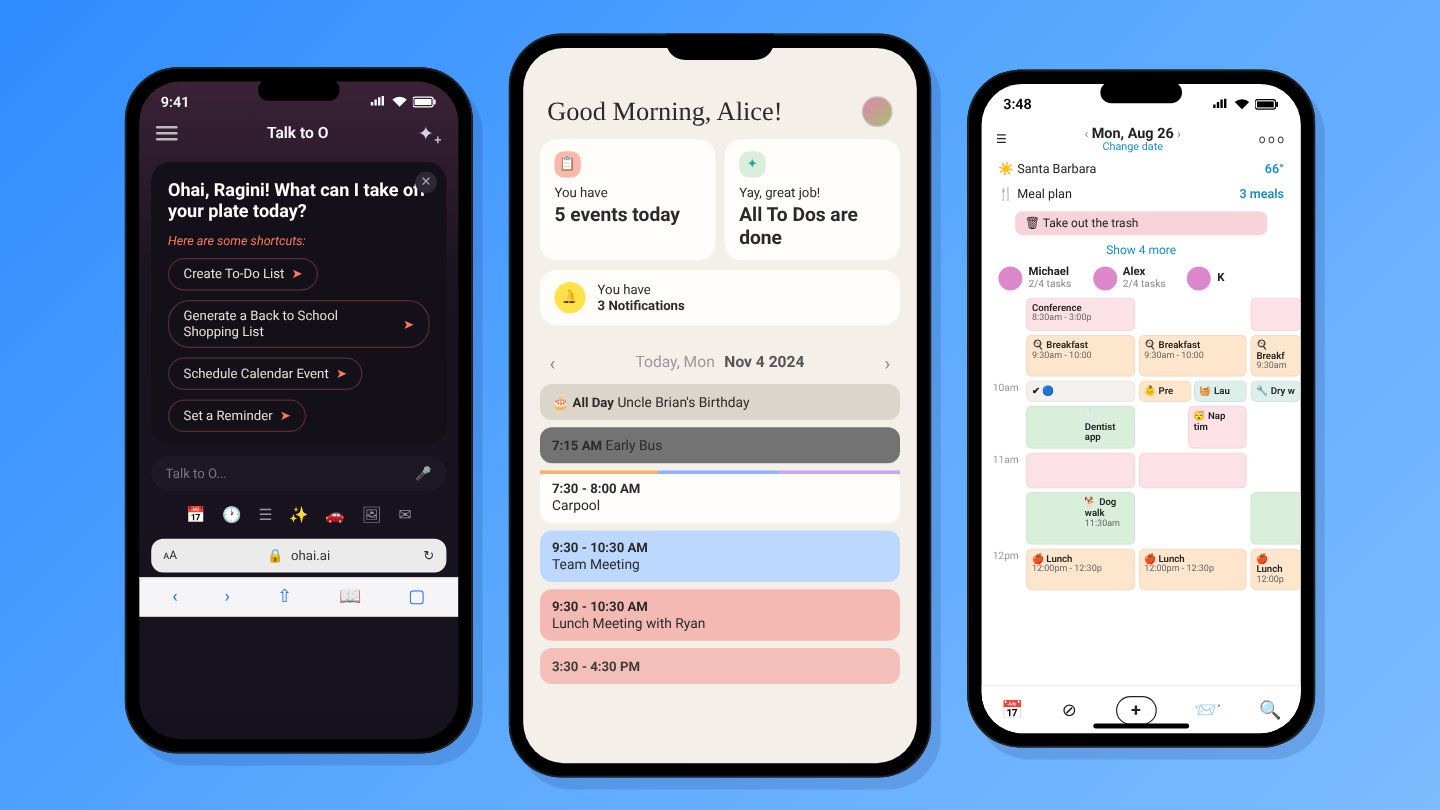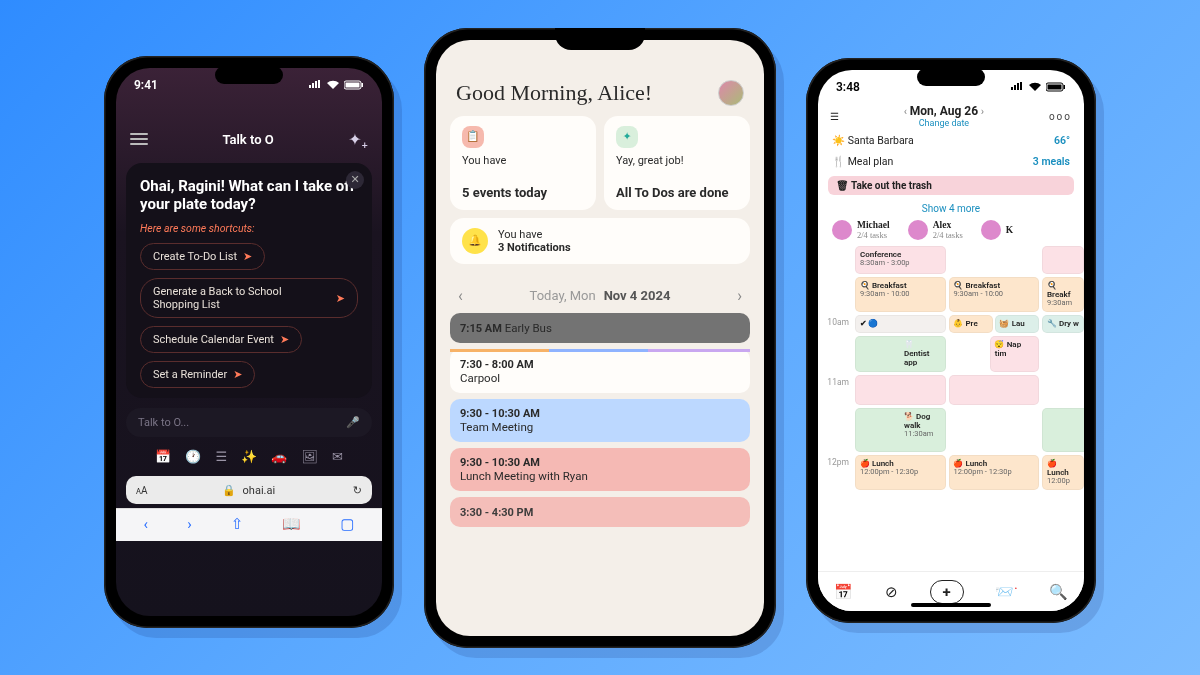--- a/index.html
+++ b/index.html
@@ -15,21 +15,21 @@
 .phone { position: relative; border-radius: 44px; background: #000; box-shadow: 8px 10px 0 rgba(0,0,60,.12), 0 0 0 1.5px #222 inset; overflow: hidden; }
 .phone-inner { position: absolute; inset: 12px; border-radius: 34px; overflow: hidden; }
 .notch { position:absolute; top:0; left:50%; transform:translateX(-50%); width:90px; height:22px; background:#000; border-radius: 0 0 16px 16px; z-index:20; }
 .pill { position:absolute; top:10px; left:50%; transform:translateX(-50%); width:68px; height:18px; background:#000; border-radius: 12px; z-index:20; }
 
 
 .p1 { width: 290px; height: 572px; margin-top: 8px; }
 .p1 .phone-inner { background: linear-gradient(180deg,#3b2237 0%, #1a1320 30%, #15121d 100%); color:#fff; }
 .status-bar { display:flex; justify-content:space-between; align-items:center; padding: 10px 18px 4px; font-size:12px; font-weight:600; }
 .status-icons { display:flex; gap:4px; align-items:center; }
-.p1-head { display:flex; align-items:center; justify-content:space-between; padding: 6px 14px 8px; margin-top: 28px; }
+.p1-head { display:flex; align-items:center; justify-content:space-between; padding: 6px 14px 8px; }
 .burger { width:18px; height:12px; display:flex; flex-direction:column; justify-content:space-between; }
 .burger span{ height:2px; background:#bbb; border-radius:2px; }
 .spark { color:#d8d0e8; font-size:16px; }
 .p1-title { font-size:13px; font-weight:600; }
 .card-dark { margin:6px 10px; background:#141019; border-radius:16px; padding:14px 14px 10px; position:relative; }
 .close-x { position:absolute; top:8px; right:8px; width:18px;height:18px;border-radius:50%;background:#2d2836;color:#aaa;display:flex;align-items:center;justify-content:center;font-size:11px; }
 .p1-greet { font-size:15px; font-weight:700; line-height:1.25; }
 .p1-sub { color:#ff7a59; font-size:10.5px; font-style:italic; margin-top:8px; }
 .pill-btn { display:inline-flex; align-items:center; gap:6px; border:1px solid #5a2d2d; color:#e8e0d8; border-radius:18px; padding:6px 12px; font-size:11px; margin-top:8px; }
 .pill-btn .arrow { color:#ff7a59; font-size:11px; }
@@ -41,21 +41,21 @@
 .safari-bar { display:flex; justify-content:space-around; padding:6px 8px 8px; color:#2a6fff; font-size:15px; background:#f5f5f7; border-top:1px solid #ddd; }
 
 
 .p2 { width: 352px; height: 620px; }
 .p2 .phone-inner { background:#f4efe9; color:#2a2a2a; padding-top: 34px; }
 .p2-greet { font-family: Georgia, serif; font-size:22px; padding: 6px 20px 10px; display:flex; justify-content:space-between; align-items:center; }
 .avatar-sm { width:26px; height:26px; border-radius:50%; background:linear-gradient(135deg,#d8a,#ab7); border:1px solid #ccc; }
 .cards-row{ display:flex; gap:8px; padding:0 14px; }
 .mini-card{ flex:1; background:#fffdfa; border-radius:14px; padding:10px 12px; font-size:11px; }
 .mini-icon{ width:22px;height:22px;border-radius:8px;display:flex;align-items:center;justify-content:center;margin-bottom:6px; }
-.mini-card b{ font-size:13px; display:block; margin-top:18px; }
+.mini-card b{ font-size:16px; display:block; margin-top:2px; }
 .notif-card{ margin:8px 14px; background:#fffdfa; border-radius:14px; padding:10px 12px; display:flex; gap:10px; align-items:center; font-size:11px; }
 .bell-ico{ width:26px;height:26px;border-radius:50%;background:#ffe24a;display:flex;align-items:center;justify-content:center; }
 .date-nav{ display:flex; align-items:center; justify-content:space-between; padding:14px 22px 6px; font-size:13px; color:#555; }
 .date-nav .mid{ display:flex; gap:8px;align-items:center; }
 .date-nav .chv{ color:#888; font-size:16px; }
 .evlist{ padding:2px 14px; display:flex; flex-direction:column; gap:6px; }
 .ev{ border-radius:10px; padding:8px 10px; font-size:11.5px; }
 .ev .t{ font-weight:700; font-size:11px; }
 .ev-allday{ background:#dcd5cc; }
 .ev-yellow{ background:#737373; }
@@ -67,24 +67,24 @@
 
 .p3 { width: 290px; height: 565px; margin-top:6px; }
 .p3 .phone-inner{ background:#fff; color:#222; font-size:10px; }
 .p3-head{ display:flex; align-items:center; justify-content:space-between; padding:6px 12px 2px; }
 .p3-title{ text-align:center; }
 .p3-title b{ font-size:12px; }
 .p3-title .sub{ color:#1a8fbf; font-size:9px; }
 .dots3{ letter-spacing:2px; color:#444; }
 .sum-row{ display:flex; justify-content:space-between; align-items:center; padding:4px 14px; font-size:10.5px; }
 .sum-row .r{ color:#1a8fbf; font-weight:600; }
-.trash-pill{ margin:4px 10px; background:#f8d3da; border-radius:6px; padding:4px 8px; font-size:10px;font-weight:bold; }
+.trash-pill{ margin:4px 28px; background:#f8d3da; border-radius:6px; padding:4px 8px; font-size:10px; }
 .show-more{ text-align:center; color:#1a8fbf; font-size:10px; padding:4px 0; }
 .people-row{ display:flex; gap:18px; padding:2px 14px 6px; align-items:center; overflow:hidden; }
-.person{ display:flex; gap:5px; align-items:center; font-size:9.5px;font-family:Liberation Serif, serif; }
+.person{ display:flex; gap:5px; align-items:center; font-size:9.5px; }
 .person .av{ width:20px;height:20px;border-radius:50%;background:#d8c; }
 .person .sub{ color:#888; font-size:8.5px; display:block; }
 .grid3{ display:grid; grid-template-columns: 30px 1fr 1fr 42px; gap:3px; padding:0 0 0 4px; }
 .tcol{ font-size:8.5px; color:#999; text-align:right; padding:2px 3px 0 0; }
 .cell{ border-radius:5px; padding:3px 4px; font-size:8px; line-height:1.15; border:1px solid rgba(0,0,0,.04); }
 .cell .t{ font-weight:600; }
 .cell .d{ color:#666; font-size:7.5px; }
 .pk{ background:#fce1e6; } .or{ background:#fde6cc; } .gn{ background:#d9efdc;padding-left:48px; } .bl{ background:#dcefe9; } .gy{ background:#f3f0ee; }
 .bot-nav{ position:absolute; bottom:0; left:0; right:0; height:40px; background:#fff; border-top:1px solid #eee; display:flex; justify-content:space-around; align-items:center; font-size:15px; }
 .bot-nav .plus{ width:34px;height:24px;border:1.5px solid #222;border-radius:14px;display:flex;align-items:center;justify-content:center;font-weight:700; }
@@ -193,20 +193,21 @@
     </div>
     <div class="date-nav">
       <span class="chv">‹</span>
       <span class="mid">
         <span style="color:#999">Today, Mon</span>
         <b>Nov  4  2024</b>
       </span>
       <span class="chv">›</span>
     </div>
     <div class="evlist" id="p2-events">
+          <div class="ev ev-allday">🎂 <span class="t">All Day</span> <span>Uncle Brian's Birthday</span></div>
           <div class="ev ev-yellow"><span class="t">7:15 AM</span> <span>Early Bus</span></div>
           <div class="ev ev-white">
             <div class="t">7:30 - 8:00 AM</div>
             <div>Carpool</div>
           </div>
           <div class="ev ev-blue">
             <div class="t">9:30 - 10:30 AM</div>
             <div>Team Meeting</div>
           </div>
           <div class="ev ev-pink">

